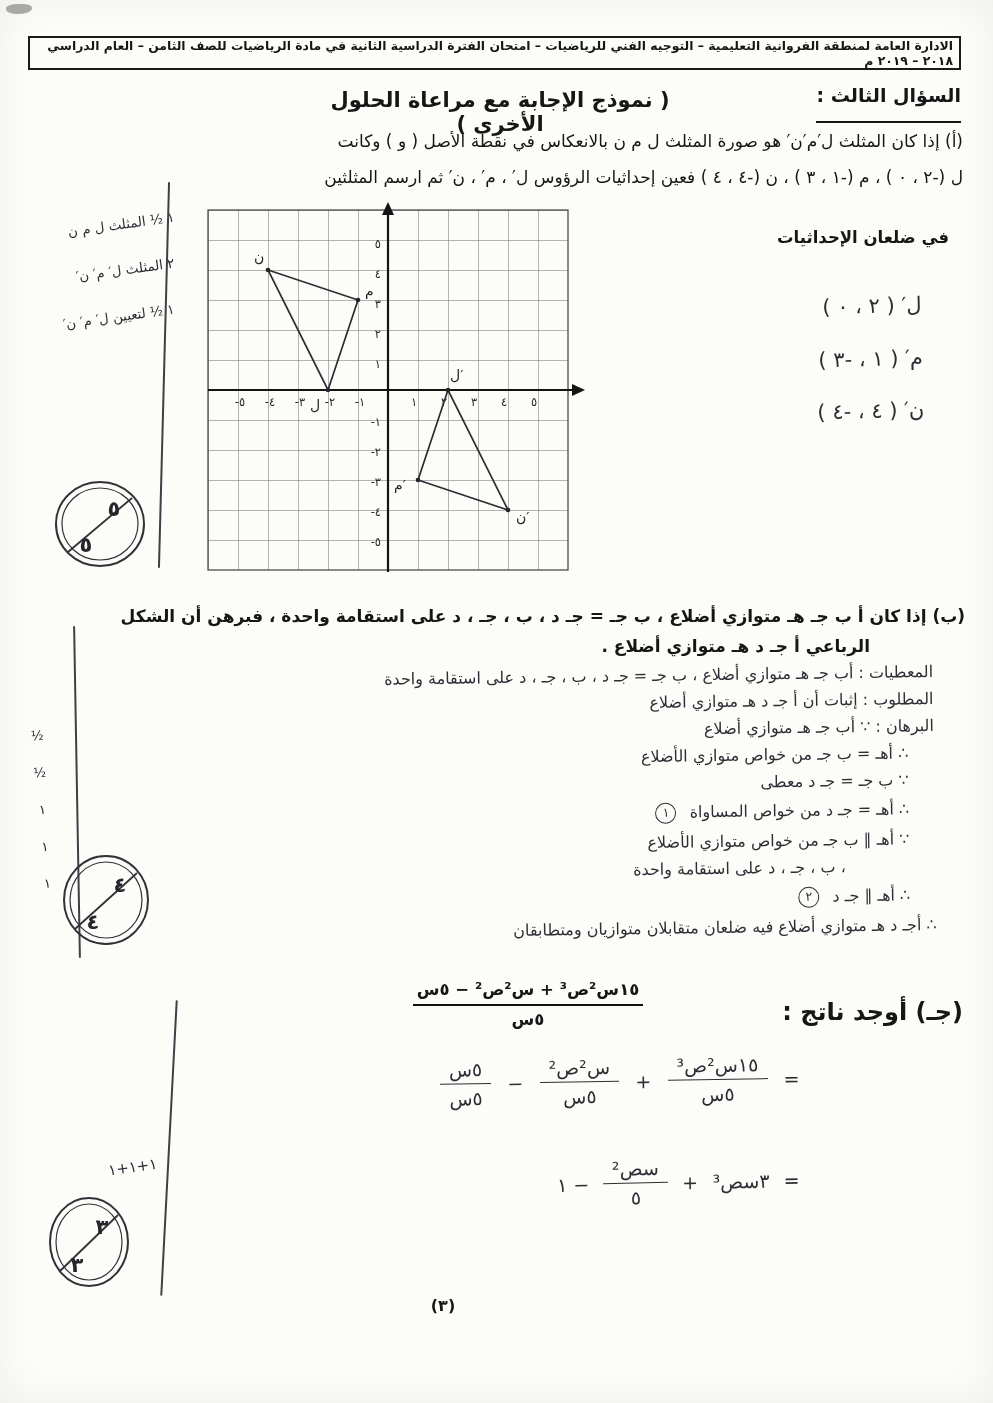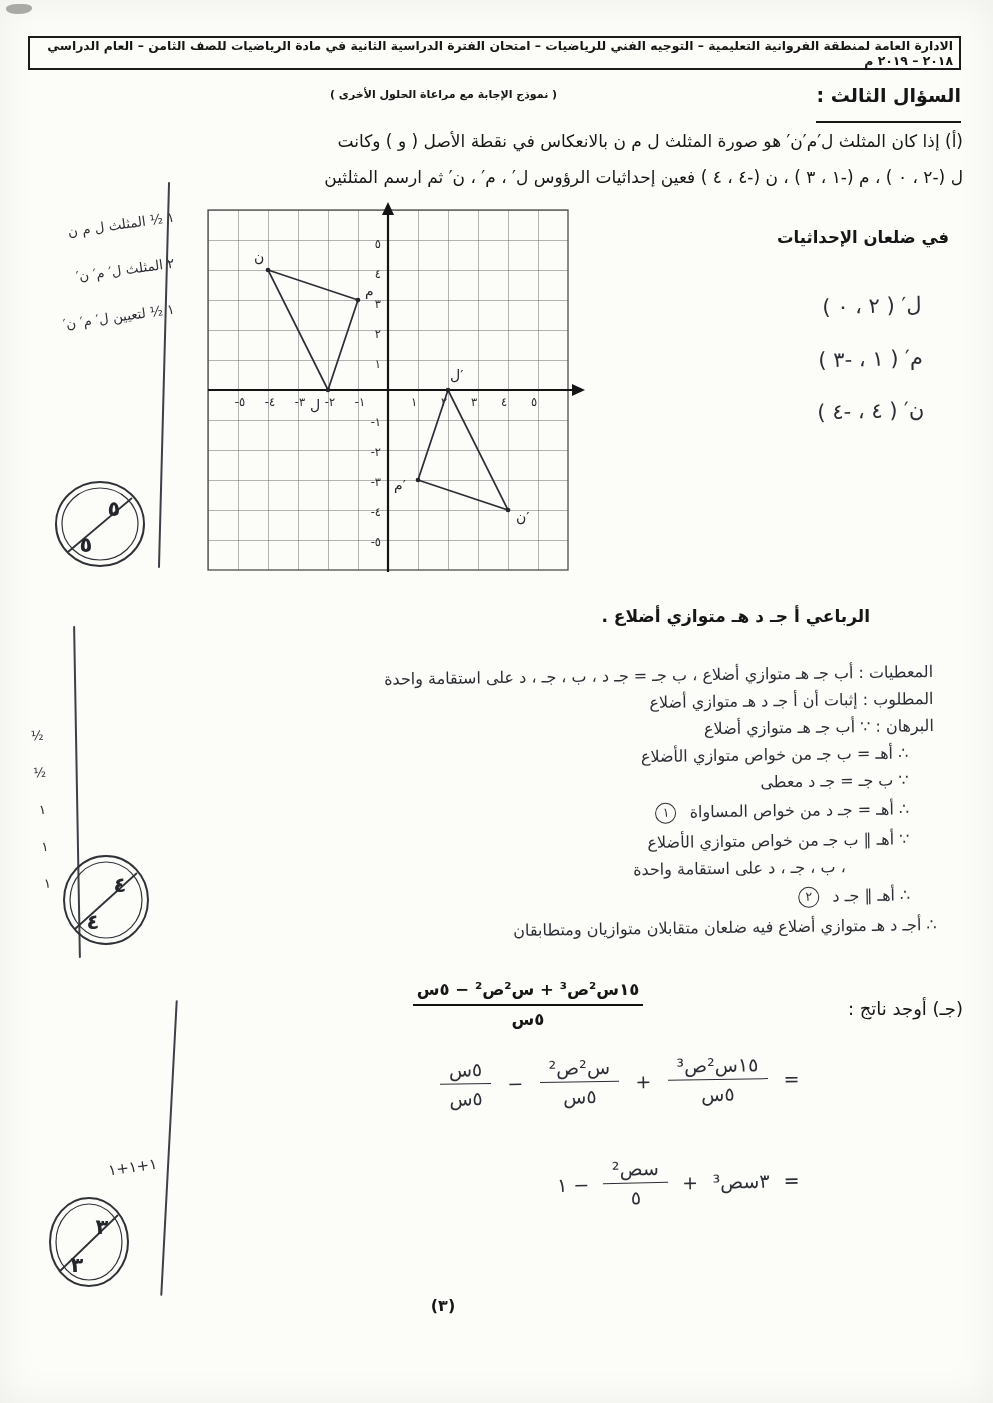--- a/index.html
+++ b/index.html
@@ -17,22 +17,22 @@
     position:absolute; top:36px; left:28px; width:933px; height:34px;
     border:2px solid #1b1b1b; display:flex; align-items:center; justify-content:center;
     font-size:12.4px; font-weight:bold; padding:10px 6px; box-sizing:border-box;
     letter-spacing:.2px;
   }
   .q-title{
     position:absolute; top:84px; right:32px; font-size:19px; font-weight:bold;
     border-bottom:2px solid #161616; padding-bottom:15px;
   }
   .q-note{
-    position:absolute; top:88px; left:330px; width:340px; text-align:left;
-    font-size:11px; font-weight:bold;
+    position:absolute; top:88px; left:330px; width:340px; text-align:center;
+    font-size:21px; font-weight:bold;
   }
   .flag{position:absolute; top:76px; left:46px;}
   
   .part-a-text{
     position:absolute; top:124px; right:30px; width:935px;
     font-weight:normal; font-size:17px; line-height:2.1; text-align:right;
   }
   .part-a-line3{
     position:absolute; top:228px; right:44px; font-weight:bold; font-size:16.5px;
   }
@@ -70,21 +70,21 @@
   .badge{
     display:inline-block; width:19px; height:19px; border:1.5px solid #2b2e34;
     border-radius:50%; text-align:center; line-height:18px; font-size:12.5px;
     margin-right:8px; vertical-align:middle;
   }
   .margin-marks{
     position:absolute; top:728px; left:36px; display:flex; flex-direction:column;
     gap:22px; font-size:13px; transform:rotate(-4deg); text-align:center;
   }
   
-  .part-c-label{position:absolute; top:998px; right:30px; font-weight:normal; font-size:18px;text-align:right;}
+  .part-c-label{position:absolute; top:998px; right:30px; font-weight:bold; font-size:24px;text-align:right;}
   .expr{position:absolute; top:980px; left:408px; width:240px; text-align:center; font-weight:bold; font-size:16.5px;}
   .expr-num{display:inline-block; min-width:218px; padding:0 4px 5px; border-bottom:2px solid #111;}
   .expr-den{padding-top:4px;}
   .workline{
     position:absolute; display:flex; direction:rtl; align-items:center;
     font-size:19px; letter-spacing:.5px;
   }
   .work1{top:1056px; left:400px; width:400px; gap:16px; transform:rotate(-1deg);}
   .work2{top:1158px; left:420px; width:380px; gap:14px; transform:rotate(-1.2deg);}
   .frac{display:inline-flex; flex-direction:column; align-items:center;}
@@ -188,20 +188,21 @@
     <svg width="96" height="92" viewBox="0 0 96 92">
       <ellipse cx="48" cy="46" rx="44" ry="42" fill="none" stroke="#2f3237" stroke-width="2"></ellipse>
       <ellipse cx="48" cy="46" rx="38" ry="36" fill="none" stroke="#2f3237" stroke-width="1.2"></ellipse>
       <line x1="16" y1="74" x2="80" y2="20" stroke="#2f3237" stroke-width="1.8"></line>
       <text x="62" y="38" font-size="21" font-weight="bold" text-anchor="middle" fill="#23262b">٥</text>
       <text x="34" y="74" font-size="21" font-weight="bold" text-anchor="middle" fill="#23262b">٥</text>
     </svg>
   </div>
 
   <div class="part-b-text">
+    <div>(ب) إذا كان أ ب جـ هـ متوازي أضلاع ، ب جـ = جـ د ، ب ، جـ ، د على استقامة واحدة ، فبرهن أن الشكل</div>
     <div class="part-b-line2">الرباعي أ جـ د هـ متوازي أضلاع .</div>
   </div>
 
 
   <div class="proof hand">
     <div class="proof-line">المعطيات : أب جـ هـ متوازي أضلاع ، ب جـ = جـ د ، ب ، جـ ، د على استقامة واحدة</div>
     <div class="proof-line">المطلوب : إثبات أن أ جـ د هـ متوازي أضلاع</div>
     <div class="proof-line">البرهان : ∵ أب جـ هـ متوازي أضلاع</div>
     <div class="proof-line proof-indent">∴ أهـ = ب جـ   من خواص متوازي الأضلاع</div>
     <div class="proof-line proof-indent">∵ ب جـ = جـ د   معطى</div>

